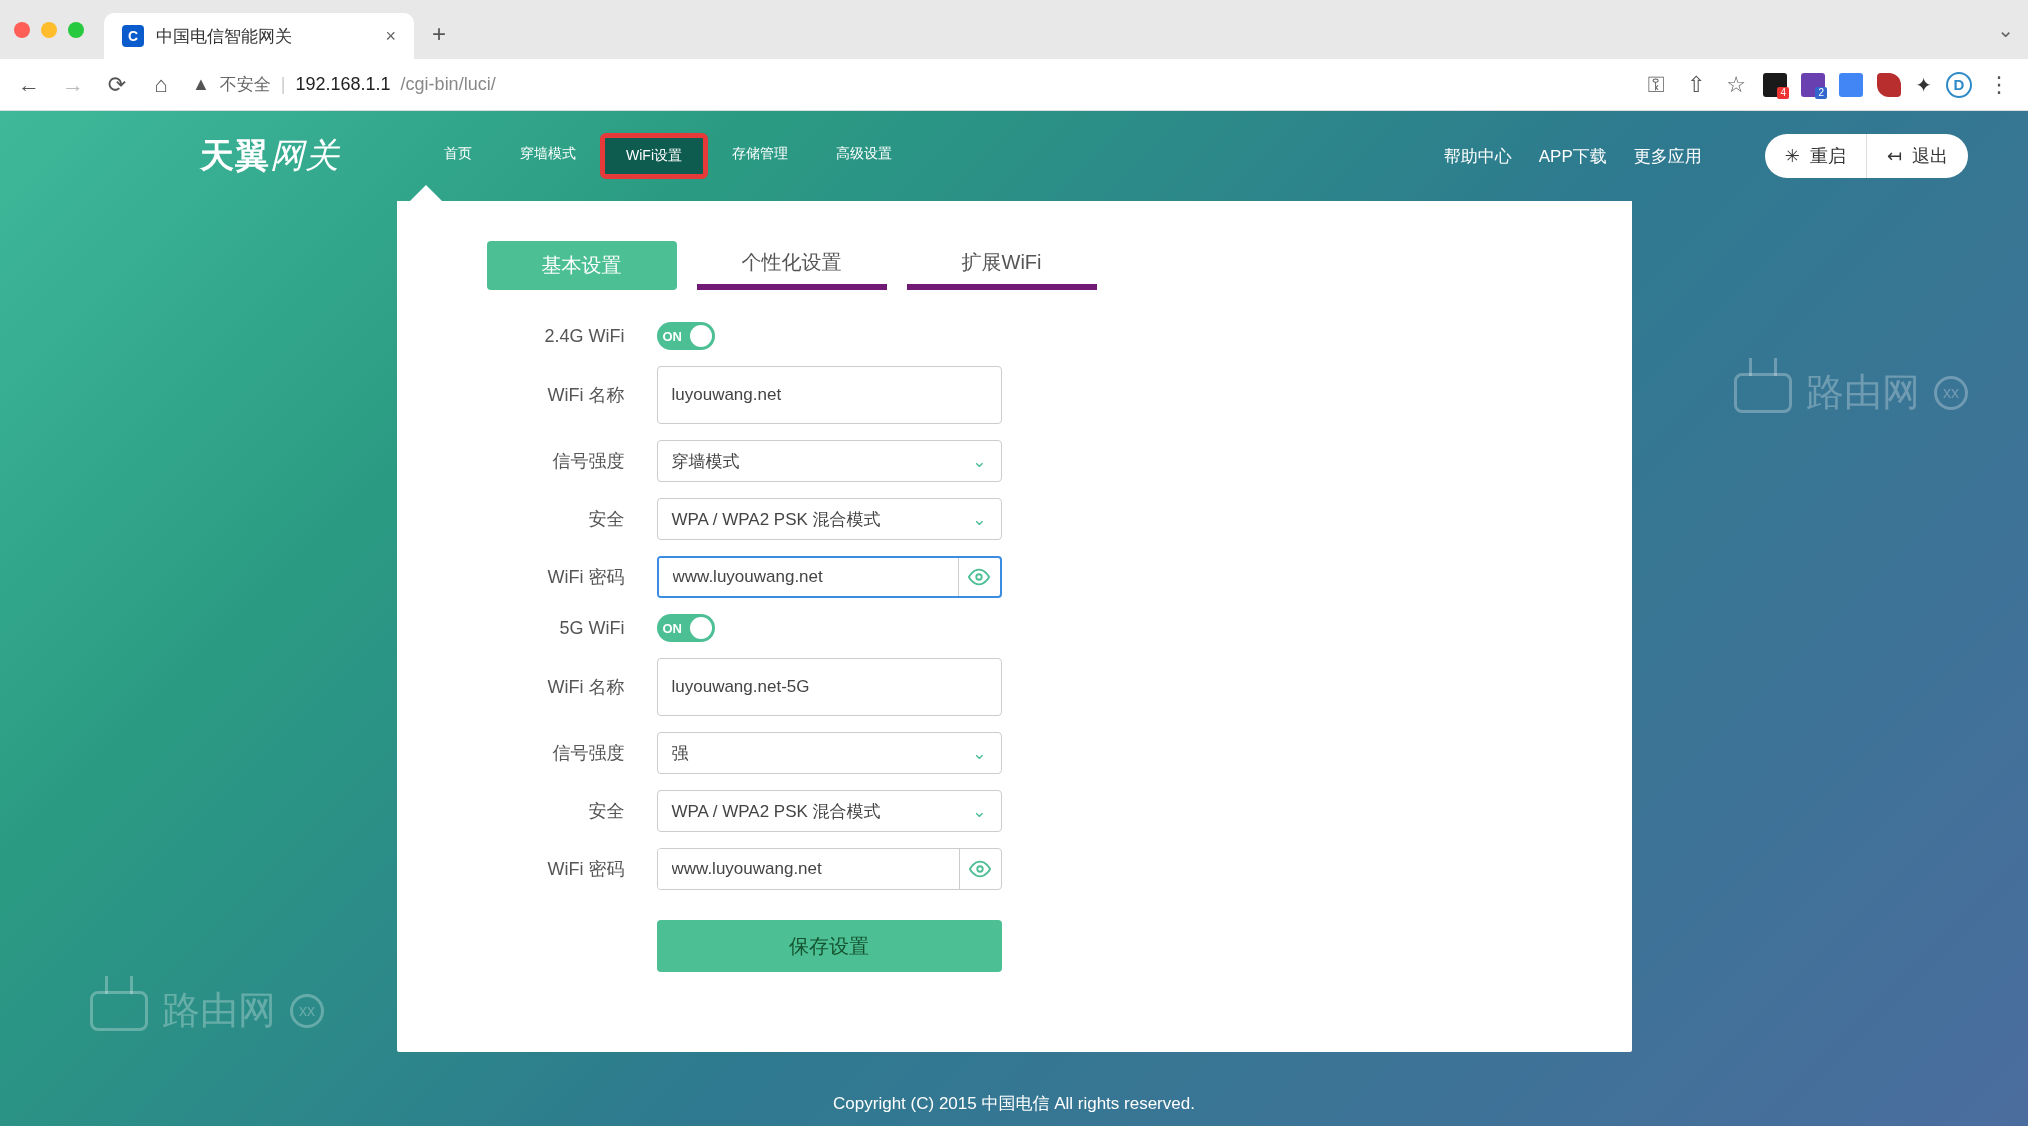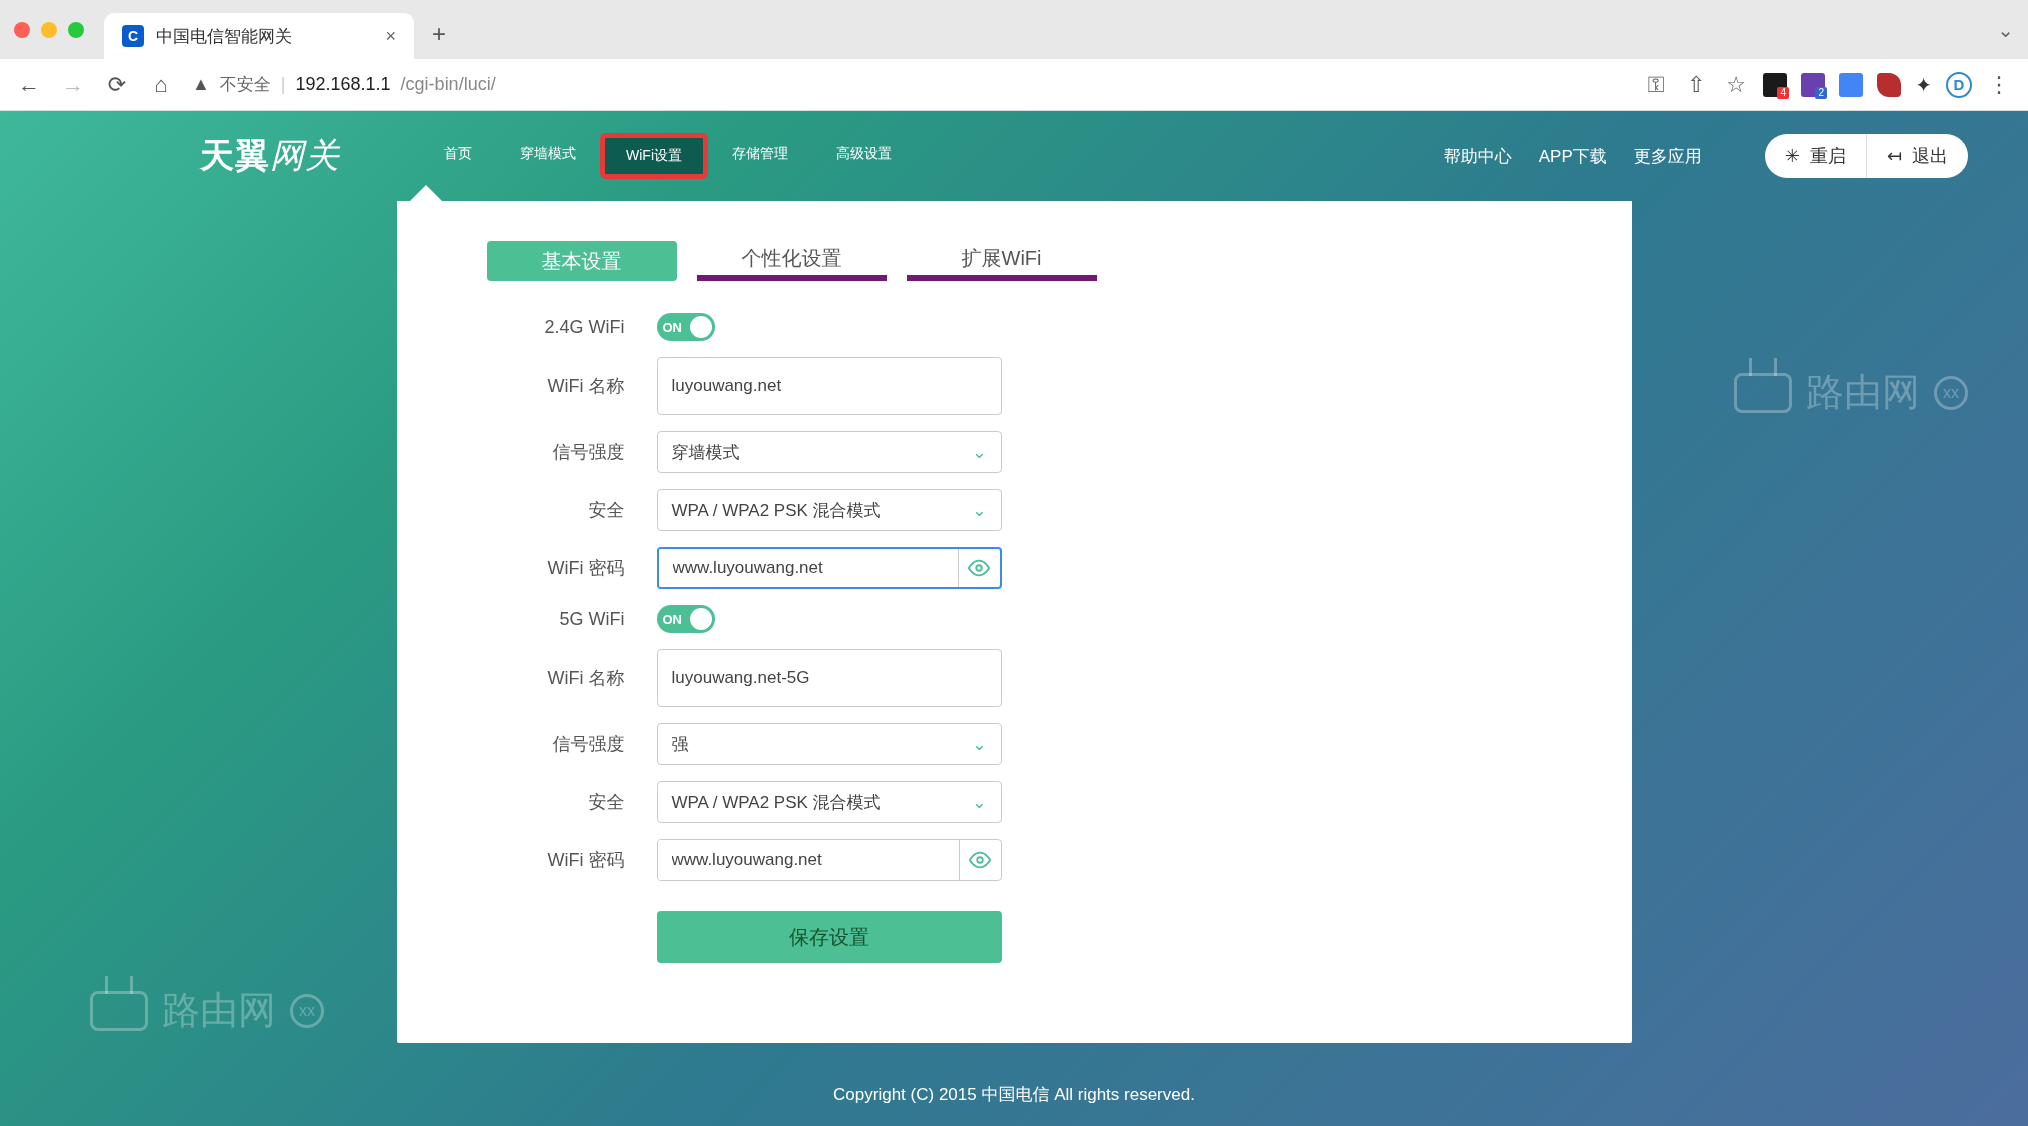--- a/index.html
+++ b/index.html
@@ -64,21 +64,21 @@
 .wm-router::before { left: 12px; }
 .wm-router::after { right: 12px; }
 .wm-badge { width: 34px; height: 34px; border: 3px solid rgba(255,255,255,0.28); border-radius: 50%; display: flex; align-items: center; justify-content: center; font-size: 16px; }
 
 
 .content-panel { background: #fff; width: 1235px; margin: 0 auto; border-radius: 0 0 2px 2px; padding: 40px 0 80px; min-height: 700px; }
 .arrow-up { width: 0; height: 0; border-left: 16px solid transparent; border-right: 16px solid transparent; border-bottom: 16px solid #fff; position: absolute; top: -16px; left: 410px; }
 .content-wrap { position: relative; }
 
 .sub-tabs { display: flex; gap: 20px; padding-left: 90px; margin-bottom: 32px; }
-.sub-tab { width: 190px; height: 40px; display: flex; align-items: center; justify-content: center; font-size: 20px; cursor: pointer; }
+.sub-tab { width: 190px; height: 49px; display: flex; align-items: center; justify-content: center; font-size: 20px; cursor: pointer; }
 .sub-tab.active { background: #4cbf95; color: #fff; border-radius: 4px; }
 .sub-tab.inactive { color: #555; border-bottom: 6px solid #701a75; }
 
 .form-rows { display: flex; flex-direction: column; gap: 16px; }
 .form-row { display: flex; align-items: center; }
 .form-label { width: 260px; text-align: right; padding-right: 32px; font-size: 18px; color: #555; }
 .form-control { width: 345px; }
 
 .toggle { width: 58px; height: 28px; background: #4cbf95; border-radius: 14px; position: relative; display: flex; align-items: center; padding-left: 6px; }
 .toggle-text { color: #fff; font-size: 13px; font-weight: bold; }

